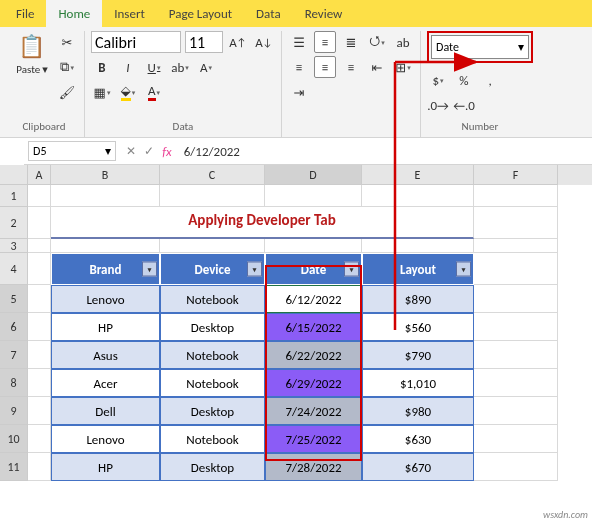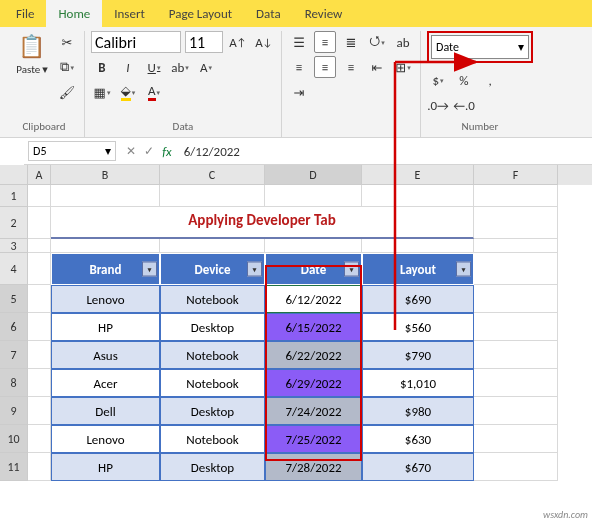--- a/index.html
+++ b/index.html
@@ -29,21 +29,21 @@
 .font-size { width: 38px; }
 .highlighted { border: 1px solid #888; background: #fff; }
 
 .num-format-wrap { border: 2px solid #d10000; padding: 2px; }
 .num-format { border: 1px solid #888; background: #fff; width: 98px; height: 24px; padding: 2px 4px; display: flex; justify-content: space-between; align-items: center; font-size: 12px; }
 
 
 .fbar { display: flex; align-items: center; border-bottom: 1px solid #d4d4d4; background: #fff; margin-left: 24px; }
 .namebox { width: 88px; border: 1px solid #ccc; margin: 3px 4px; padding: 2px 4px; font-size: 12px; display: flex; justify-content: space-between; align-items: center; }
 .fx-group { display: flex; align-items: center; gap: 8px; padding: 0 6px; color: #888; font-size: 12px; }
-.fx-label { font-style: italic; font-size: 13px; color: #15803d; }
+.fx-label { font-style: italic; font-size: 13px; color: #ec4899; }
 .formula-input { flex: 1; padding: 2px 6px; border: none; font-size: 13px; color: #333; }
 
 
 .grid-area { position: relative; }
 .col-headers { display: flex; background: #e6e6e6; }
 .corner { width: 28px; height: 20px; border-right: 1px solid #ccc; border-bottom: 1px solid #ccc; background: #e6e6e6; }
 .ch { height: 20px; border-right: 1px solid #ccc; border-bottom: 1px solid #ccc; display: flex; align-items: center; justify-content: center; font-size: 12px; color: #333; background: #e6e6e6; }
 .ch.sel { background: #d2d2d2; }
 .row-headers .rh { width: 28px; height: 22px; border-right: 1px solid #ccc; border-bottom: 1px solid #ccc; display: flex; align-items: center; justify-content: center; font-size: 12px; color: #333; background: #e6e6e6; }
 .row-headers .rh.sel { background: #d2d2d2; }
@@ -272,21 +272,21 @@
         </div>
       <div class="cell cF"></div>
     </div>
 
     <div id="data-rows">
         <div class="gridrow" style="height: 28px;">
           <div class="cell cA"></div>
           <div class="td cB band">Lenovo</div>
           <div class="td cC band">Notebook</div>
           <div class="td cD sel-col active">6/12/2022</div>
-          <div class="td cE band">$690</div>
+          <div class="td cE band">$890</div>
           <div class="cell cF"></div>
         </div>
         <div class="gridrow" style="height: 28px;">
           <div class="cell cA"></div>
           <div class="td cB ">HP</div>
           <div class="td cC ">Desktop</div>
           <div class="td cD sel-col ">6/15/2022</div>
           <div class="td cE ">$560</div>
           <div class="cell cF"></div>
         </div>

